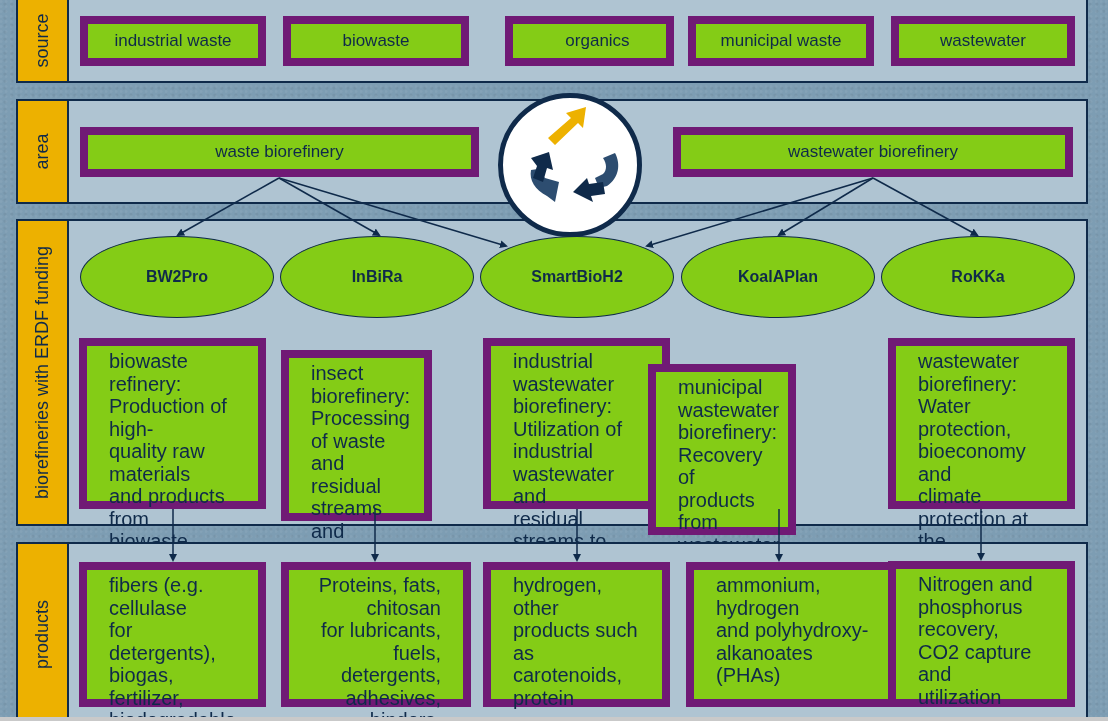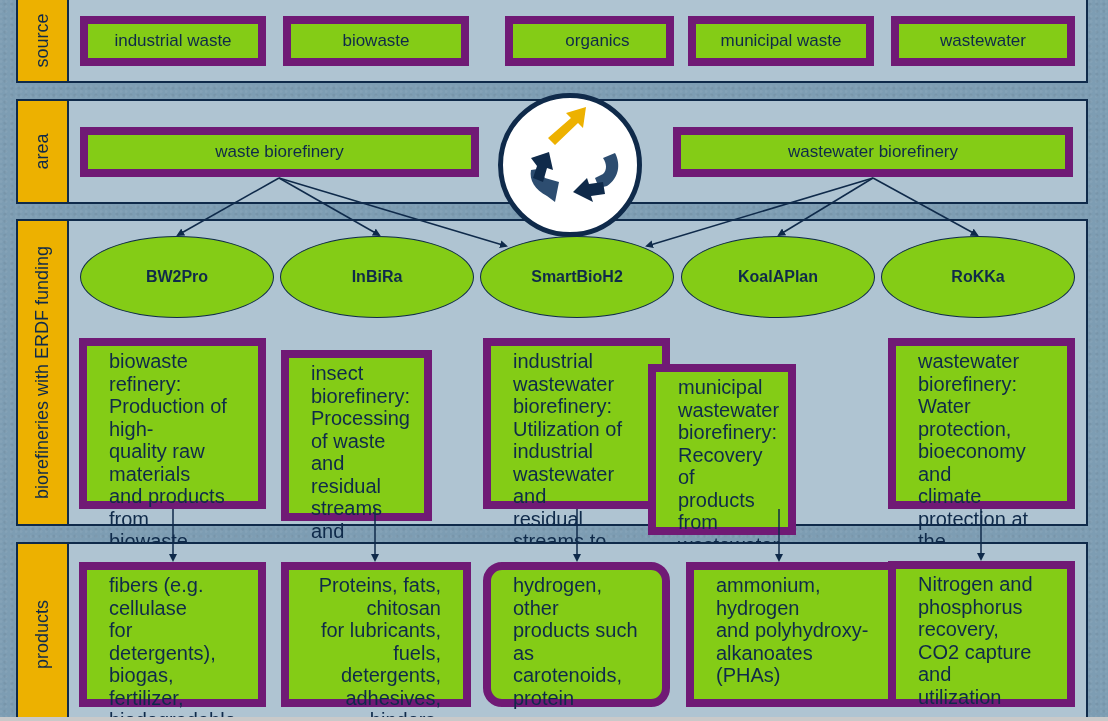--- a/index.html
+++ b/index.html
@@ -139,21 +139,21 @@
 for detergents),
 biogas, fertilizer,
 biodegradable
 bioplastics (e.g. plant
 pots)</div>
 <div class="box text" style="left:281px; top:562px; width:190px; height:145px;text-align:right;">Proteins, fats, chitosan
 for lubricants, fuels,
 detergents, adhesives,
 binders, packaging
 films</div>
-<div class="box text" style="left:483px; top:562px; width:187px; height:145px;border-radius:19px;">hydrogen,
+<div class="box text" style="left:483px; top:562px; width:187px; height:145px;">hydrogen,
 other products such as
 carotenoids, protein</div>
 <div class="box text" style="left:686px; top:562px; width:223px; height:145px;">ammonium, hydrogen
 and polyhydroxy-
 alkanoates (PHAs)</div>
 <div class="box text" style="left:888px; top:561px; width:187px; height:146px;">Nitrogen and
 phosphorus recovery,
 CO2 capture and
 utilization</div>
 

